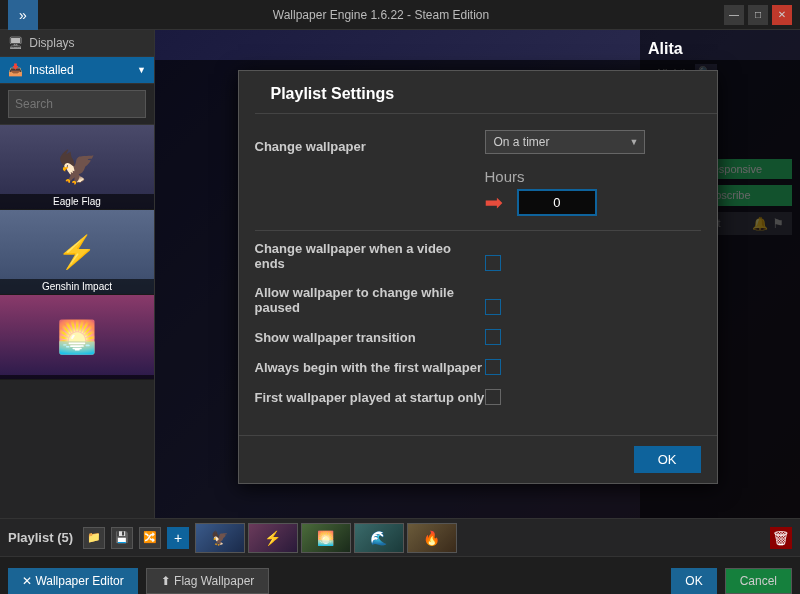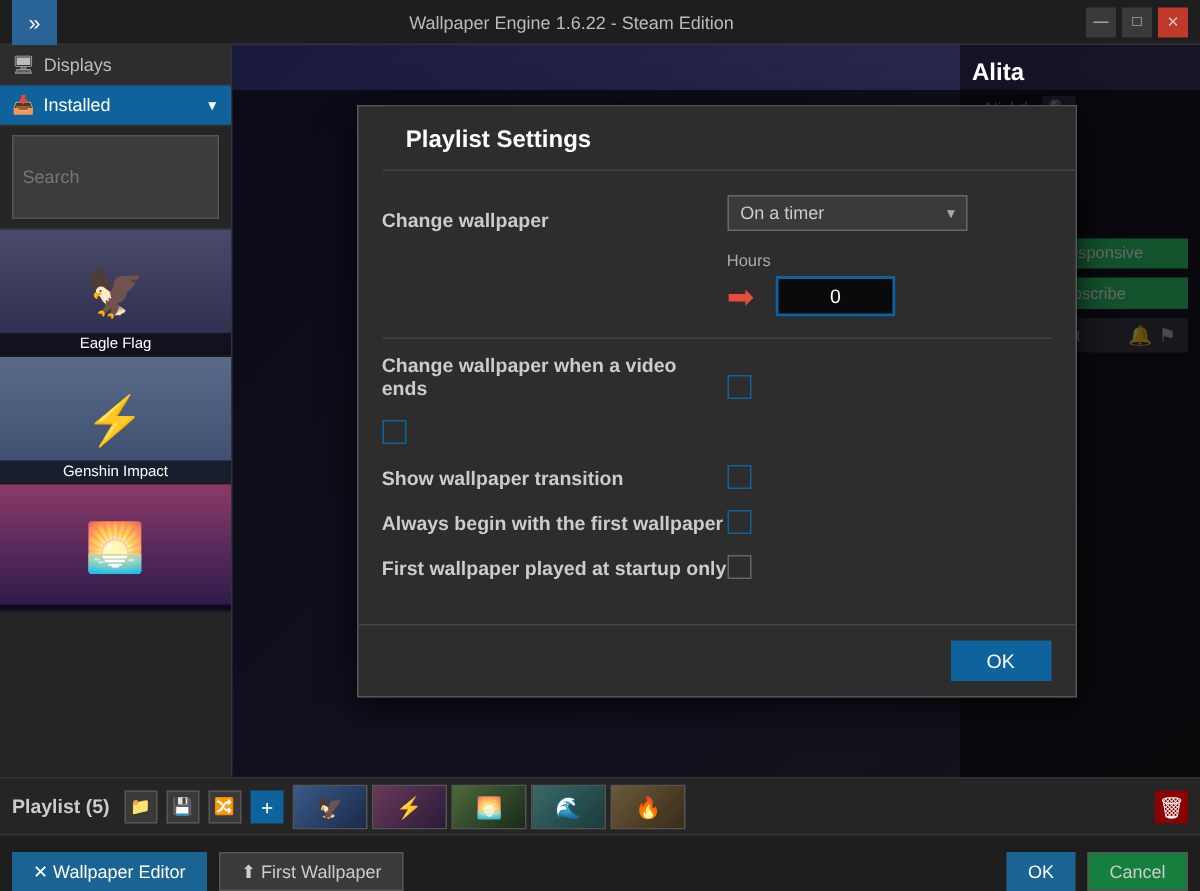--- a/index.html
+++ b/index.html
@@ -97,21 +97,21 @@
     }
     .sidebar-search {
       padding: 6px 8px;
       border-bottom: 1px solid #333;
     }
     .sidebar-search input {
       width: 100%;
       background: #3c3c3c;
       border: 1px solid #555;
       color: #ccc;
-      padding: 20px 6px;
+      padding: 6px 6px;
       font-size: 12px;
     }
     .sidebar-thumbnails {
       flex: 1;
       overflow: hidden;
       display: flex;
       flex-direction: column;
       gap: 0;
     }
     .thumb-item {
@@ -401,21 +401,21 @@
       margin-bottom: 14px;
       padding-left: 230px;
     }
     .time-group {
       display: flex;
       flex-direction: column;
       gap: 4px;
     }
     .time-group-label {
       color: #aaa;
-      font-size: 11px;
+      font-size: 15px;
     }
     .time-input {
       background: #1e1e1e;
       border: 2px solid #0e639c;
       color: #fff;
       padding: 4px 8px;
       font-size: 13px;
       width: 80px;
       text-align: center;
     }
@@ -573,20 +573,21 @@
 
           <hr class="modal-divider">
 
           <div class="modal-row">
             <div class="modal-label modal-label-regular">Change wallpaper when a video ends</div>
             <div class="modal-control">
               <div class="checkbox-custom"></div>
             </div>
           </div>
           <div class="modal-row">
+            <div class="modal-label modal-label-regular">Allow wallpaper to change while paused</div>
             <div class="modal-control">
               <div class="checkbox-custom"></div>
             </div>
           </div>
           <div class="modal-row">
             <div class="modal-label modal-label-regular">Show wallpaper transition</div>
             <div class="modal-control">
               <div class="checkbox-custom"></div>
             </div>
           </div>
@@ -623,16 +624,16 @@
     <div class="pthumb pthumb-2">⚡</div>
     <div class="pthumb pthumb-3">🌅</div>
     <div class="pthumb pthumb-4">🌊</div>
     <div class="pthumb pthumb-5">🔥</div>
   </div>
   <button class="playlist-delete">🗑</button>
 </div>
 
 <div class="bottom-bar">
   <button class="bottom-btn btn-wallpaper-editor">✕ Wallpaper Editor</button>
-  <button class="bottom-btn btn-open-wallpaper">⬆ First Wallpaper</button>
+  <button class="bottom-btn btn-open-wallpaper">⬆ Flag Wallpaper</button>
   <button class="bottom-btn btn-ok-bottom">OK</button>
   <button class="bottom-btn btn-cancel">Cancel</button>
 </div>
 
 </body></html>

